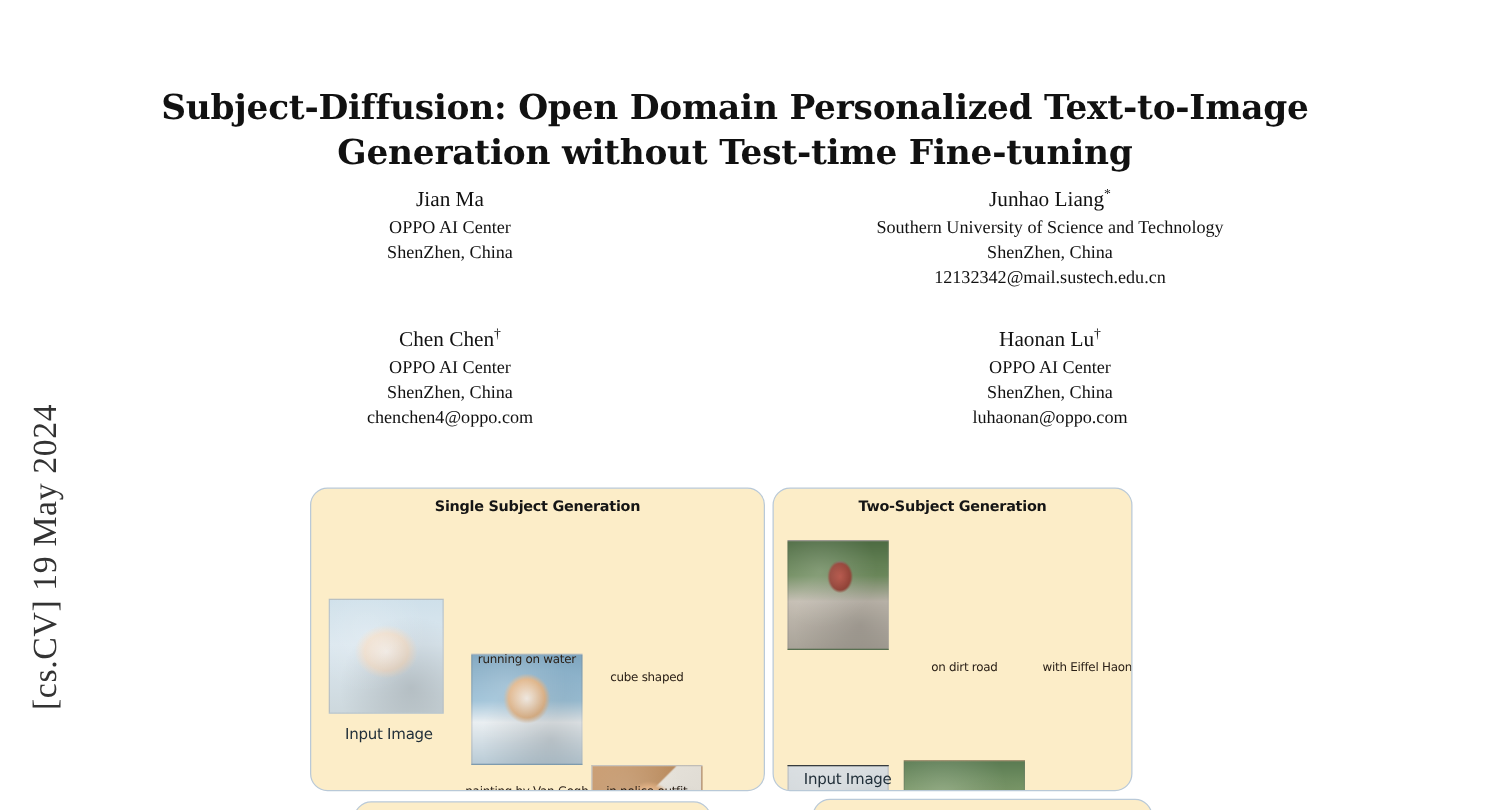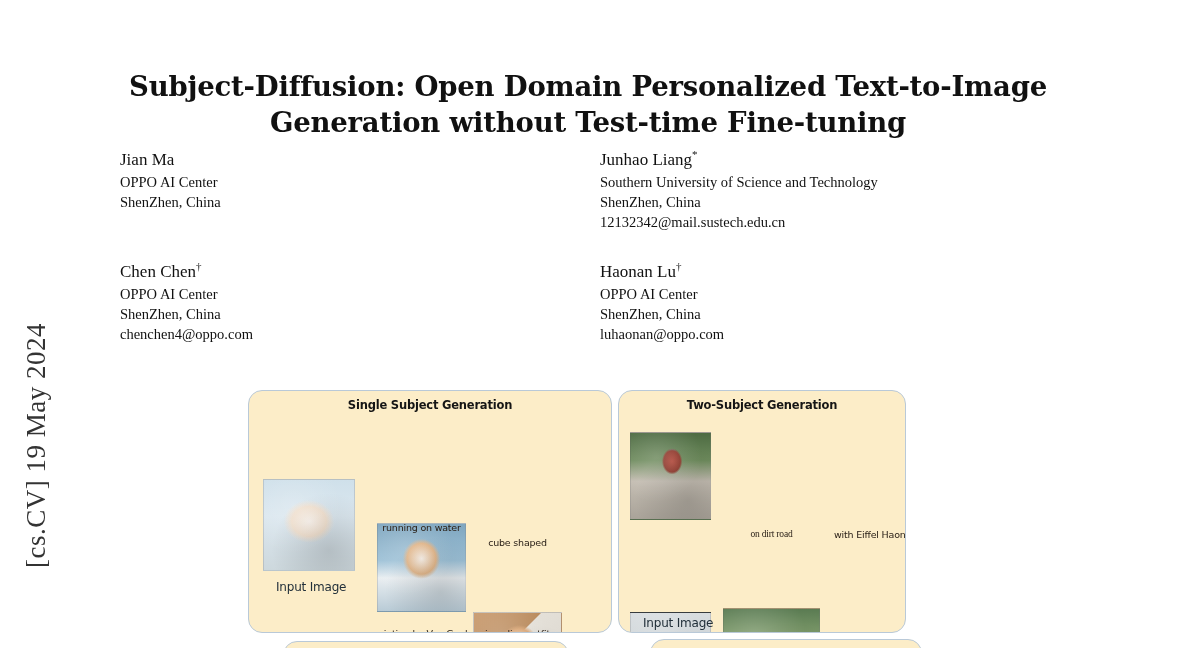--- a/index.html
+++ b/index.html
@@ -60,20 +60,21 @@
     top: 148px;
     width: 960px;
   }
   .author-row {
     display: flex;
     width: 100%;
   }
   .author-row + .author-row { margin-top: 28px; }
   .author-col {
     flex: 1 1 50%;
+    text-align: center;
     font-family: "Liberation Serif", "DejaVu Serif", serif;
     color: #111111;
   }
   .author-name {
     font-size: 17px;
     line-height: 23px;
     margin-bottom: 1px;
   }
   .author-name .sup {
     font-size: 11px;
@@ -253,21 +254,21 @@
 
   <div class="panel" style="left:618px; top:390px; width:288px; height:243px;">
     <div class="panel-title">Two-Subject Generation</div>
     <div class="panel-body">
 
       <div class="thumb ph img-bear-rock" style="left:11px; top:20px; width:81px; height:88px;"></div>
       <div class="thumb ph img-backpack-window" style="left:11px; top:112px; width:81px; height:88px;"></div>
       <div class="input-label" style="left:11px; top:204px;">Input Image</div>
 
       <div class="thumb ph img-dirt-road" style="left:104px; top:20px; width:97px; height:95px;"></div>
-      <div class="caption" style="left:104px; top:117px; width:97px;font-family:Liberation Serif, serif;">on dirt road</div>
+      <div class="caption" style="left:104px; top:117px; width:97px;">on dirt road</div>
 
       <div class="caption" style="left:208px; top:117px; width:97px;">with Eiffel Haonan</div>
 
     </div>
   </div>
 
   <div class="panel" style="left:283px; top:641px; width:286px; height:60px;"></div>
   <div class="panel" style="left:650px; top:639px; width:272px; height:60px;"></div>
 
 </div>

